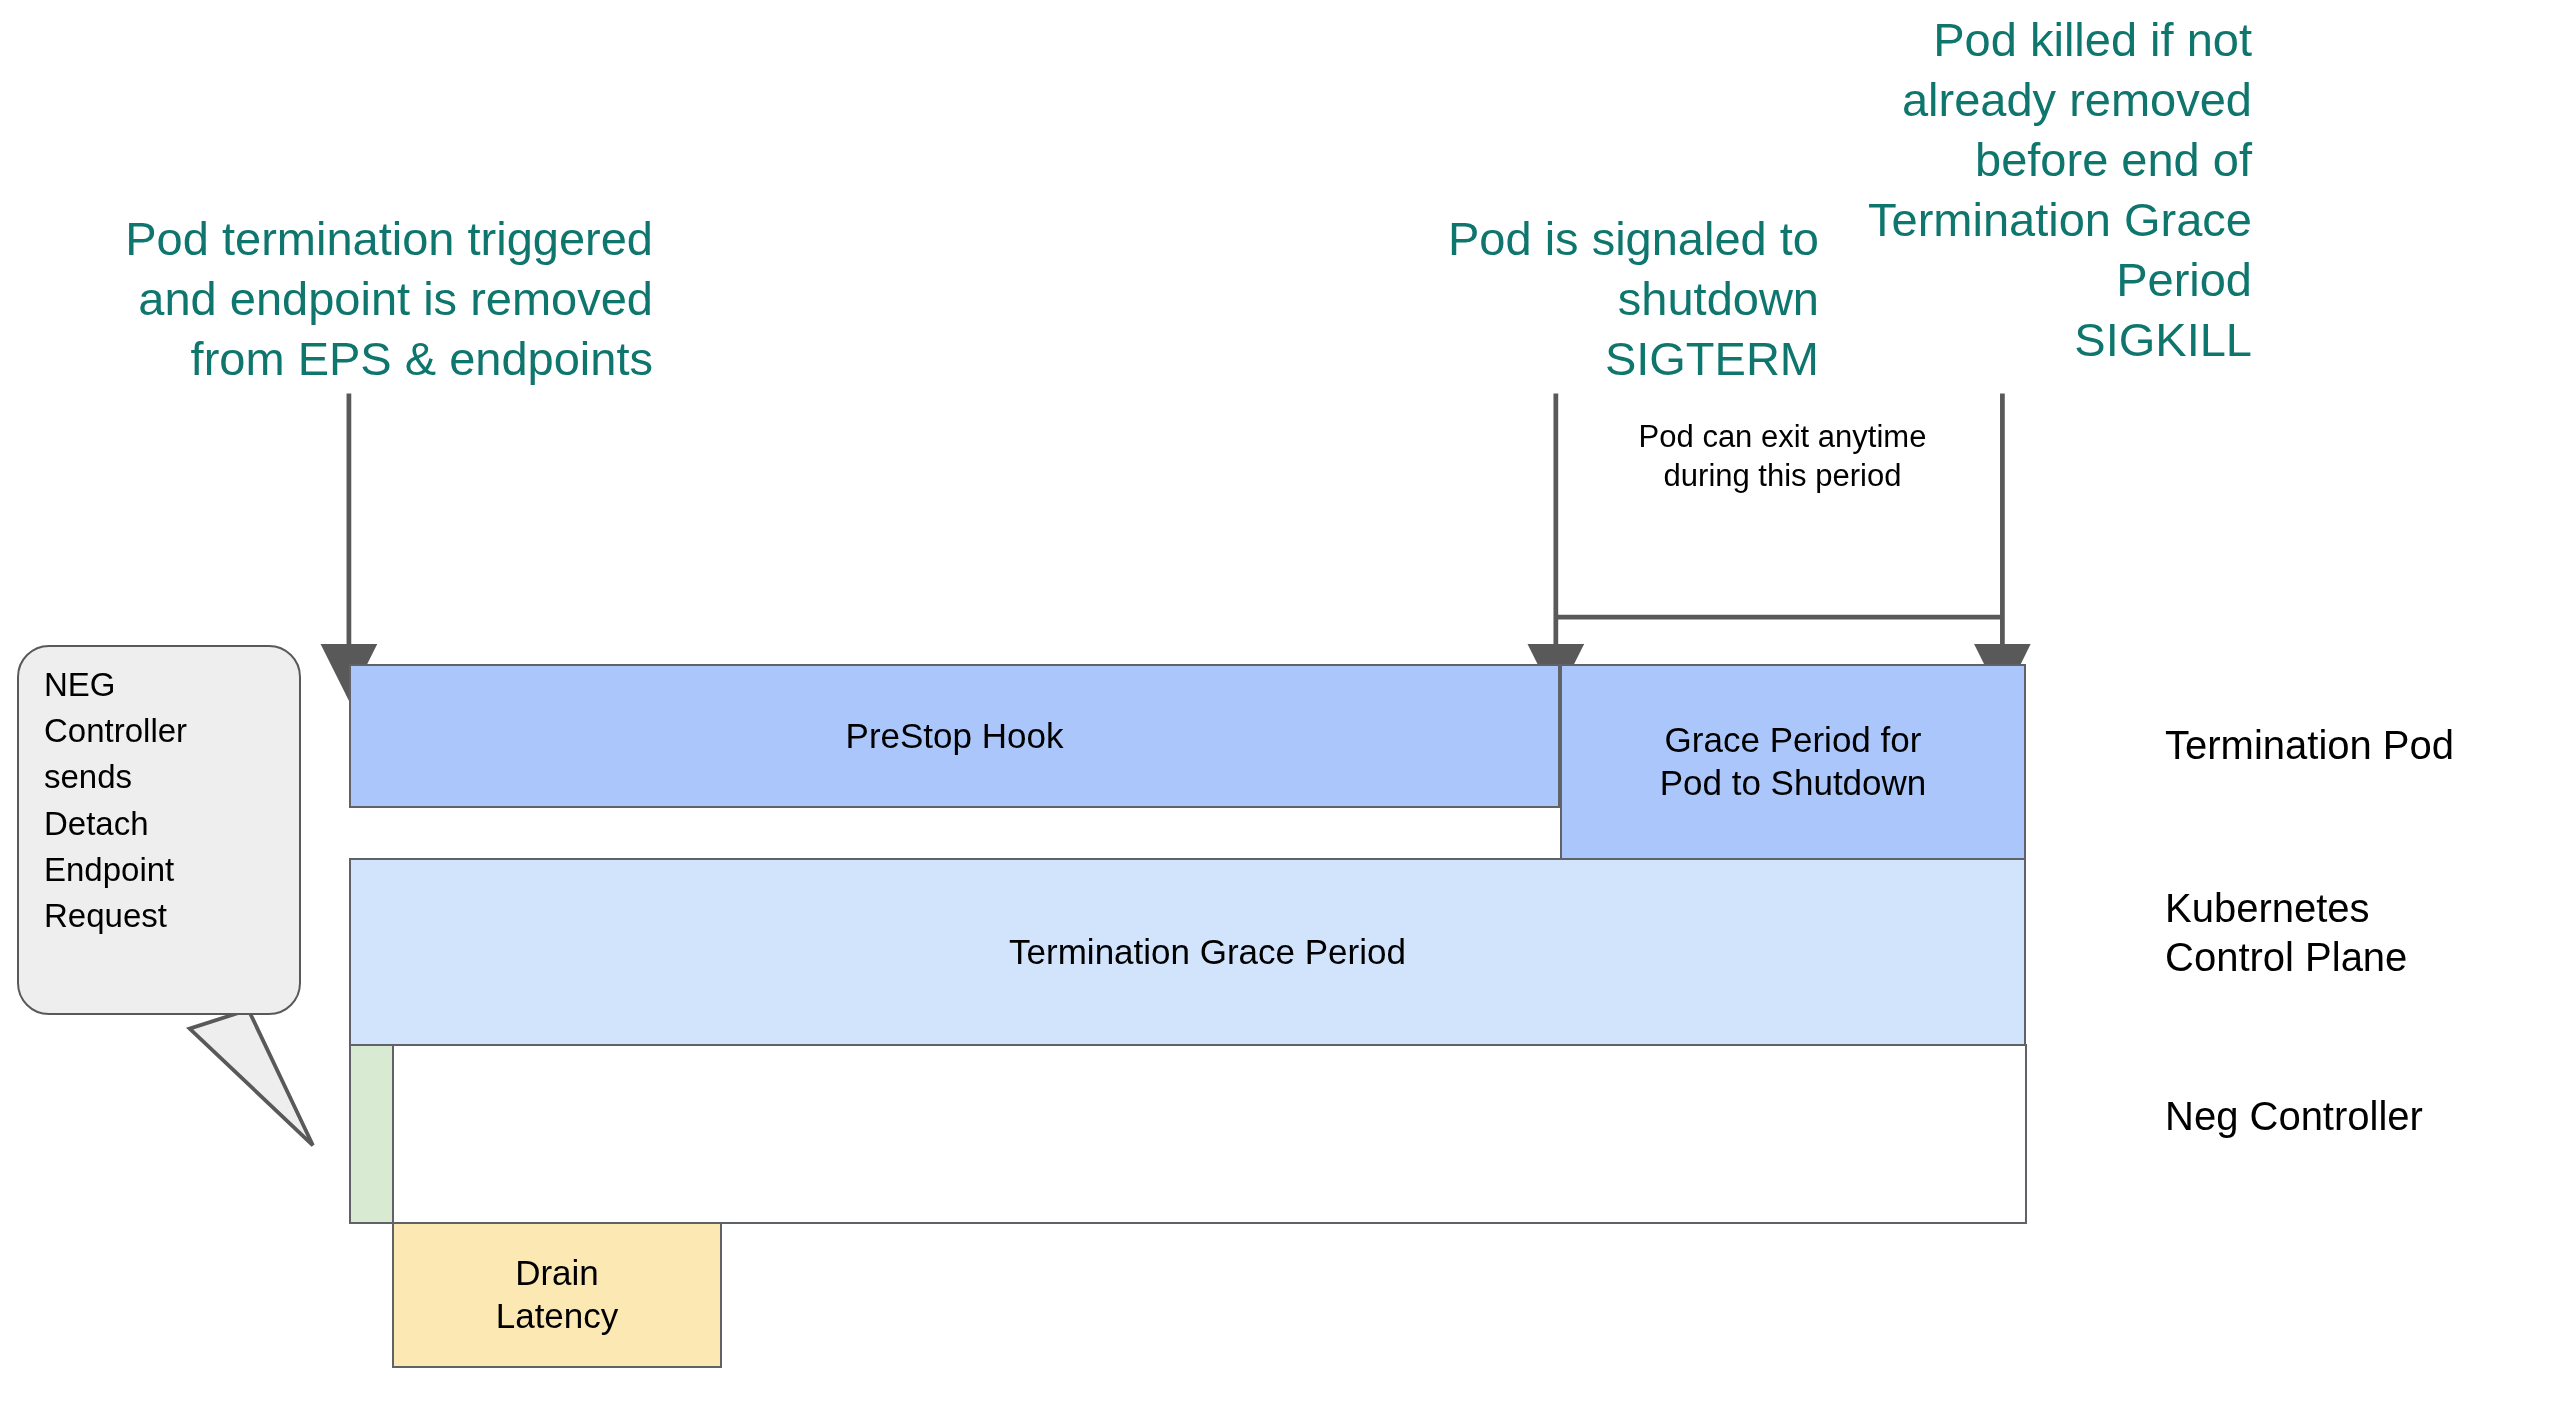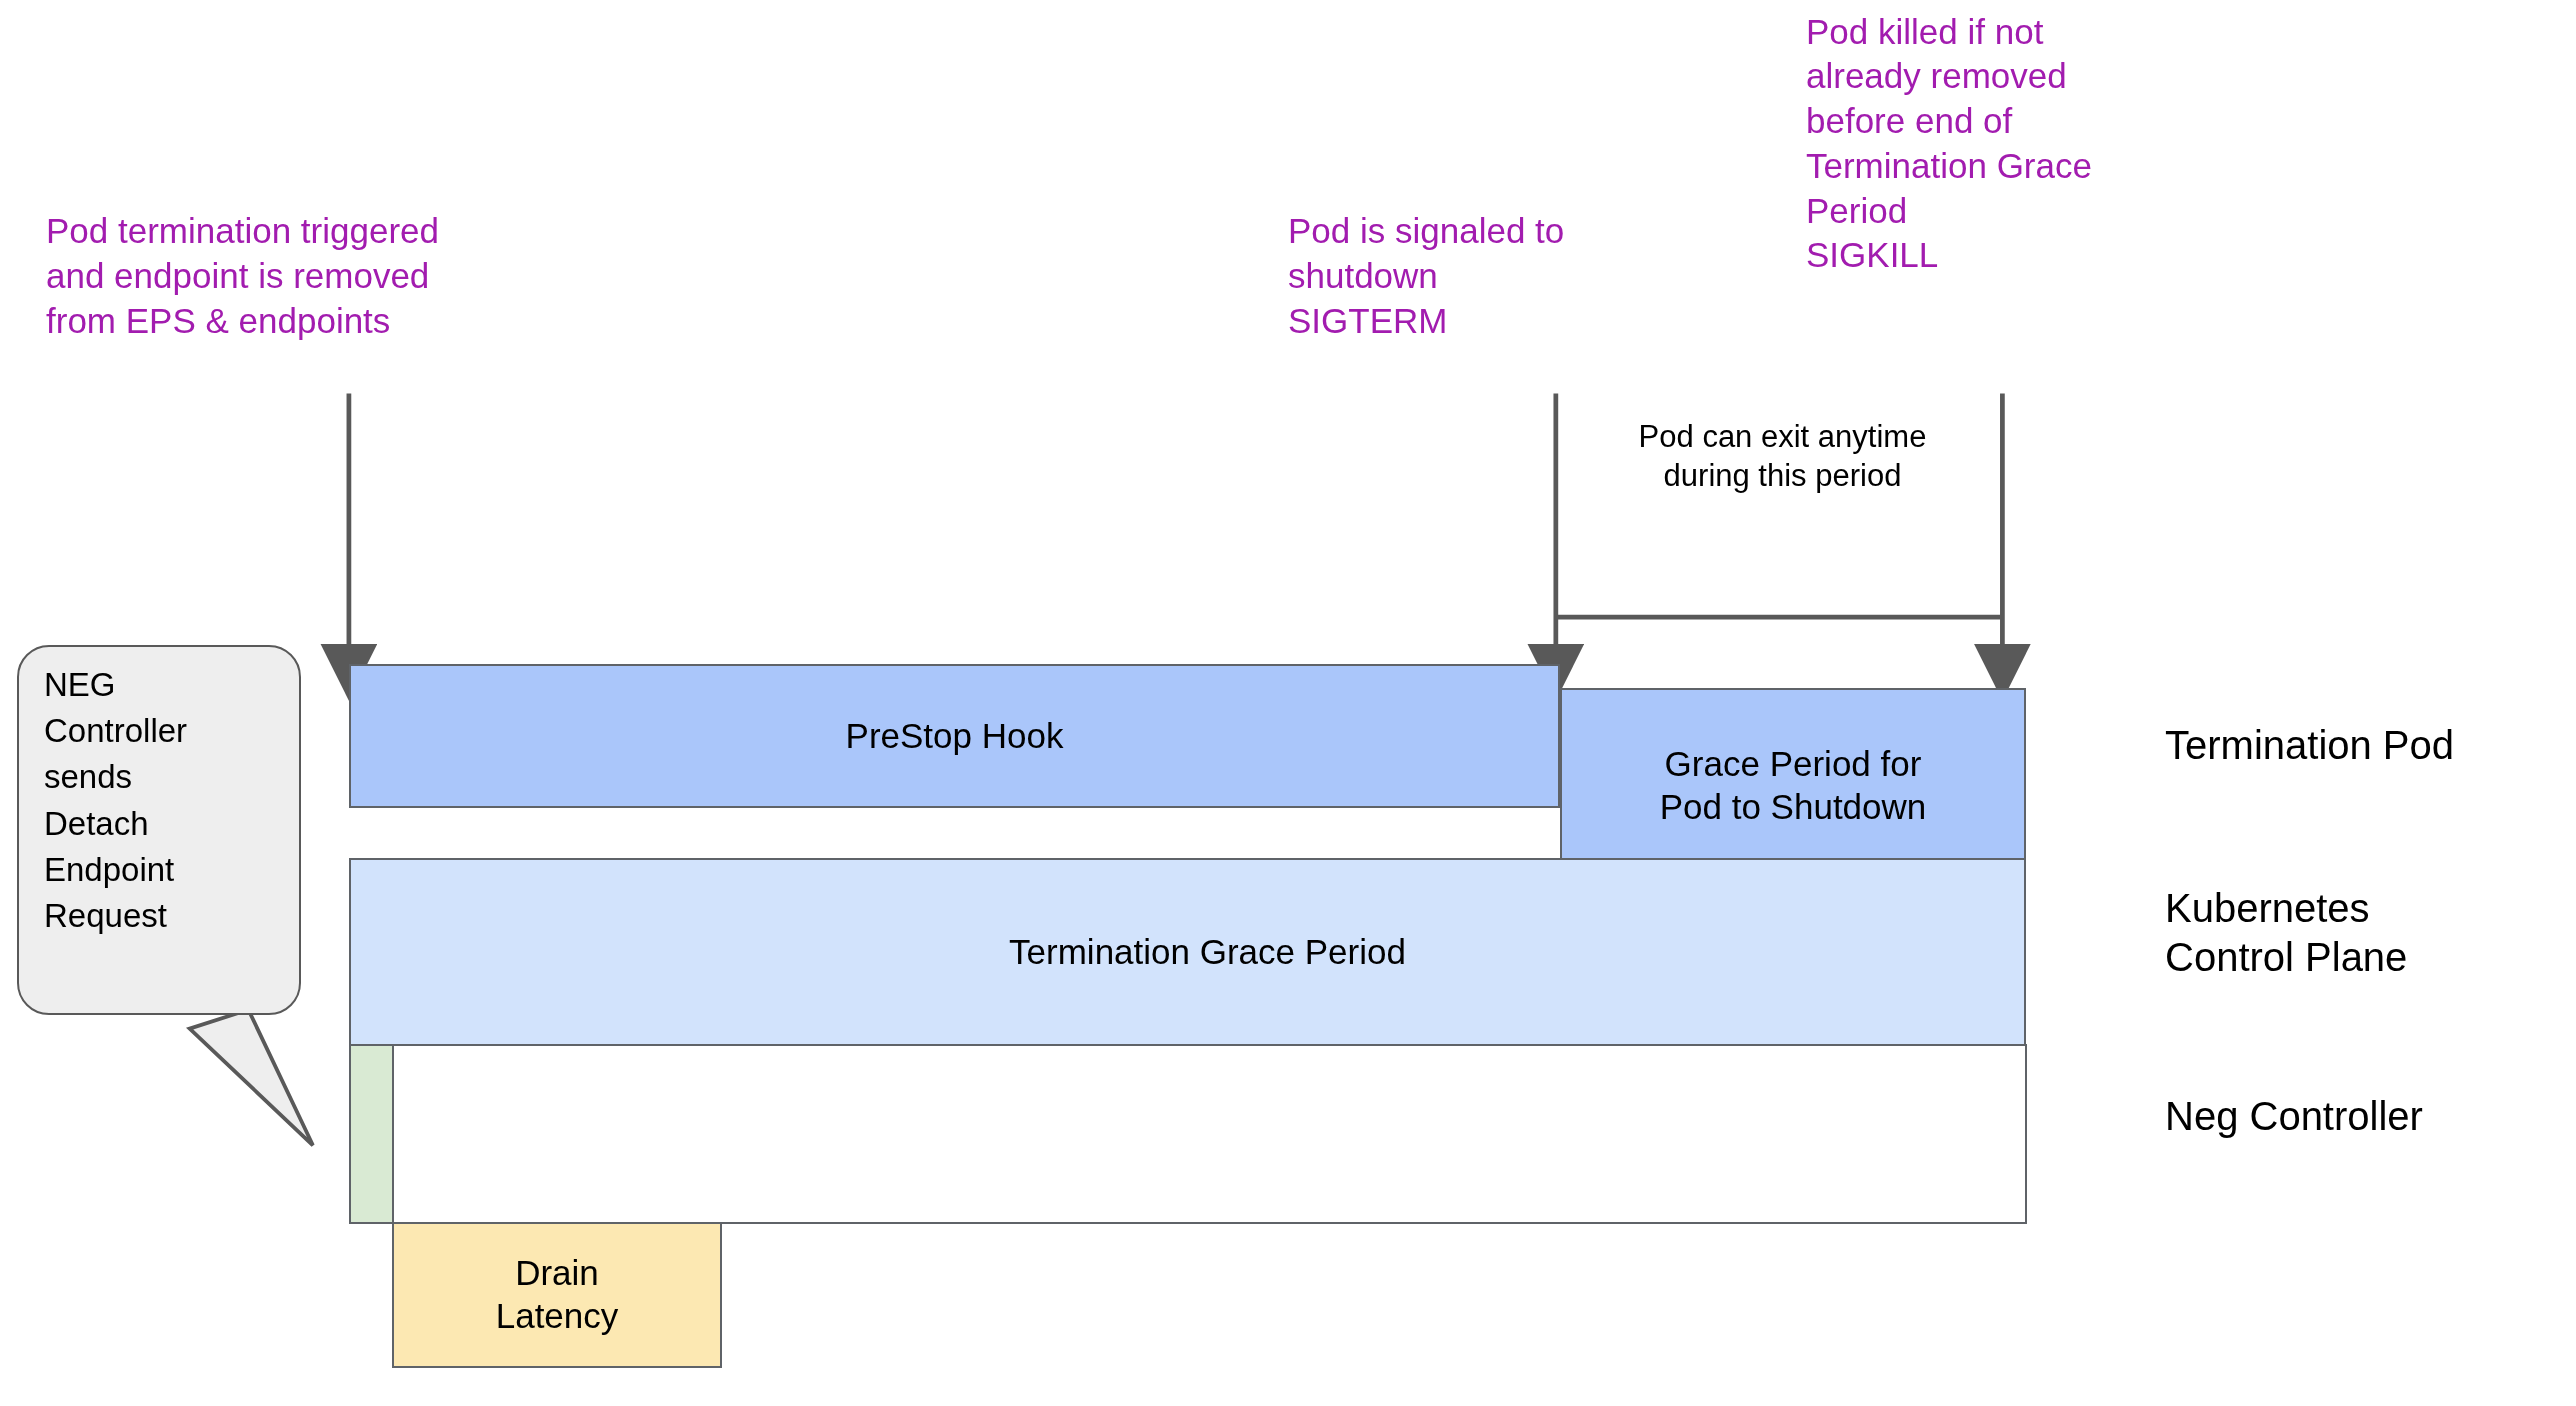--- a/index.html
+++ b/index.html
@@ -1,21 +1,21 @@
 <!DOCTYPE html>
 <html style="font-size:15px"><head>
 <meta charset="utf-8">
 <style>
   html,body{margin:0;padding:0;background:#ffffff;}
   body{width:2576px;height:1406px;position:relative;overflow:hidden;
        font-family:"Liberation Sans","DejaVu Sans",sans-serif;color:#000;}
   .stage{position:absolute;left:0;top:0;width:2576px;height:1406px;}
 
-  .ann{position:absolute;text-align:left;line-height:1.28;color:#a21caf;
-       font-size:35px;font-weight:400;white-space:pre-line;}
+  .ann{position:absolute;text-align:right;line-height:1.28;color:#0f766e;
+       font-size:47px;font-weight:400;white-space:pre-line;}
 
   .ann-sub{position:absolute;text-align:center;line-height:1.26;color:#000;
        font-size:31px;white-space:pre-line;}
 
   .bar{position:absolute;box-sizing:border-box;border:2.8px solid #5f6368;
        display:flex;align-items:center;justify-content:center;text-align:center;
        line-height:1.22;font-size:35px;color:#000;}
 
   .rowlabel{position:absolute;font-size:40px;line-height:1.22;color:#000;
             white-space:pre-line;text-align:left;}
@@ -71,21 +71,21 @@
 
   <div class="callout-box" style="left:17px; top:645px; width:284px; height:370px;">NEG
 Controller
 sends
 Detach
 Endpoint
 Request</div>
 
   <div class="bar" style="left:349px; top:664px; width:1211px; height:144px; background:#aac6fa;">PreStop Hook</div>
 
-  <div class="bar" style="left:1560px; top:688px; width:466px; height:196px; background:#aac6fa; white-space:pre-line;">Grace Period for
+  <div class="bar" style="left:1560px; top:664px; width:466px; height:196px; background:#aac6fa; white-space:pre-line;">Grace Period for
 Pod to Shutdown</div>
 
   <div class="bar" style="left:349px; top:858px; width:1677px; height:188px; background:#d2e3fc;padding-left:40px;">Termination Grace Period</div>
 
   <div class="bar" style="left:349px; top:1044px; width:45px; height:180px; background:#d9ead3;"></div>
 
   <div class="bar" style="left:392px; top:1044px; width:1635px; height:180px; background:#ffffff;"></div>
 
   <div class="bar" style="left:392px; top:1222px; width:330px; height:146px; background:#fce8b2; white-space:pre-line;">Drain
 Latency</div>

